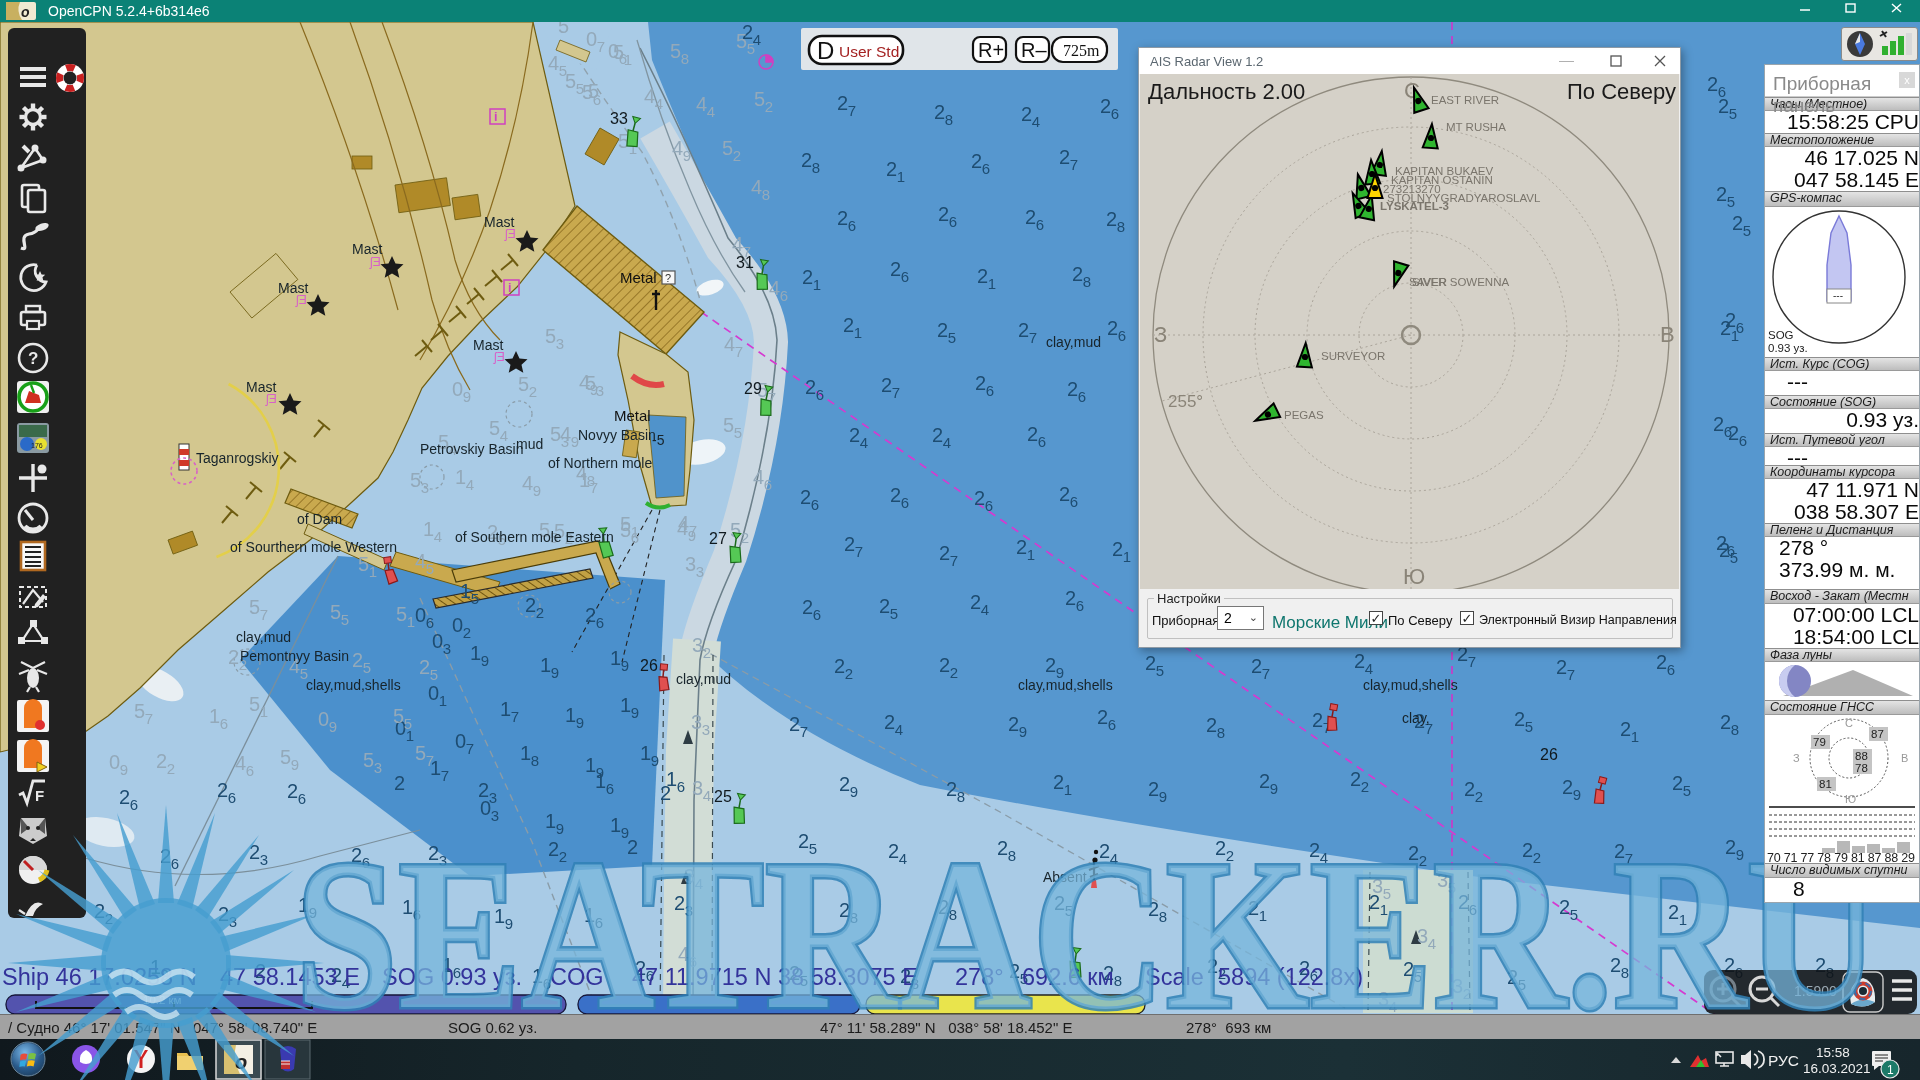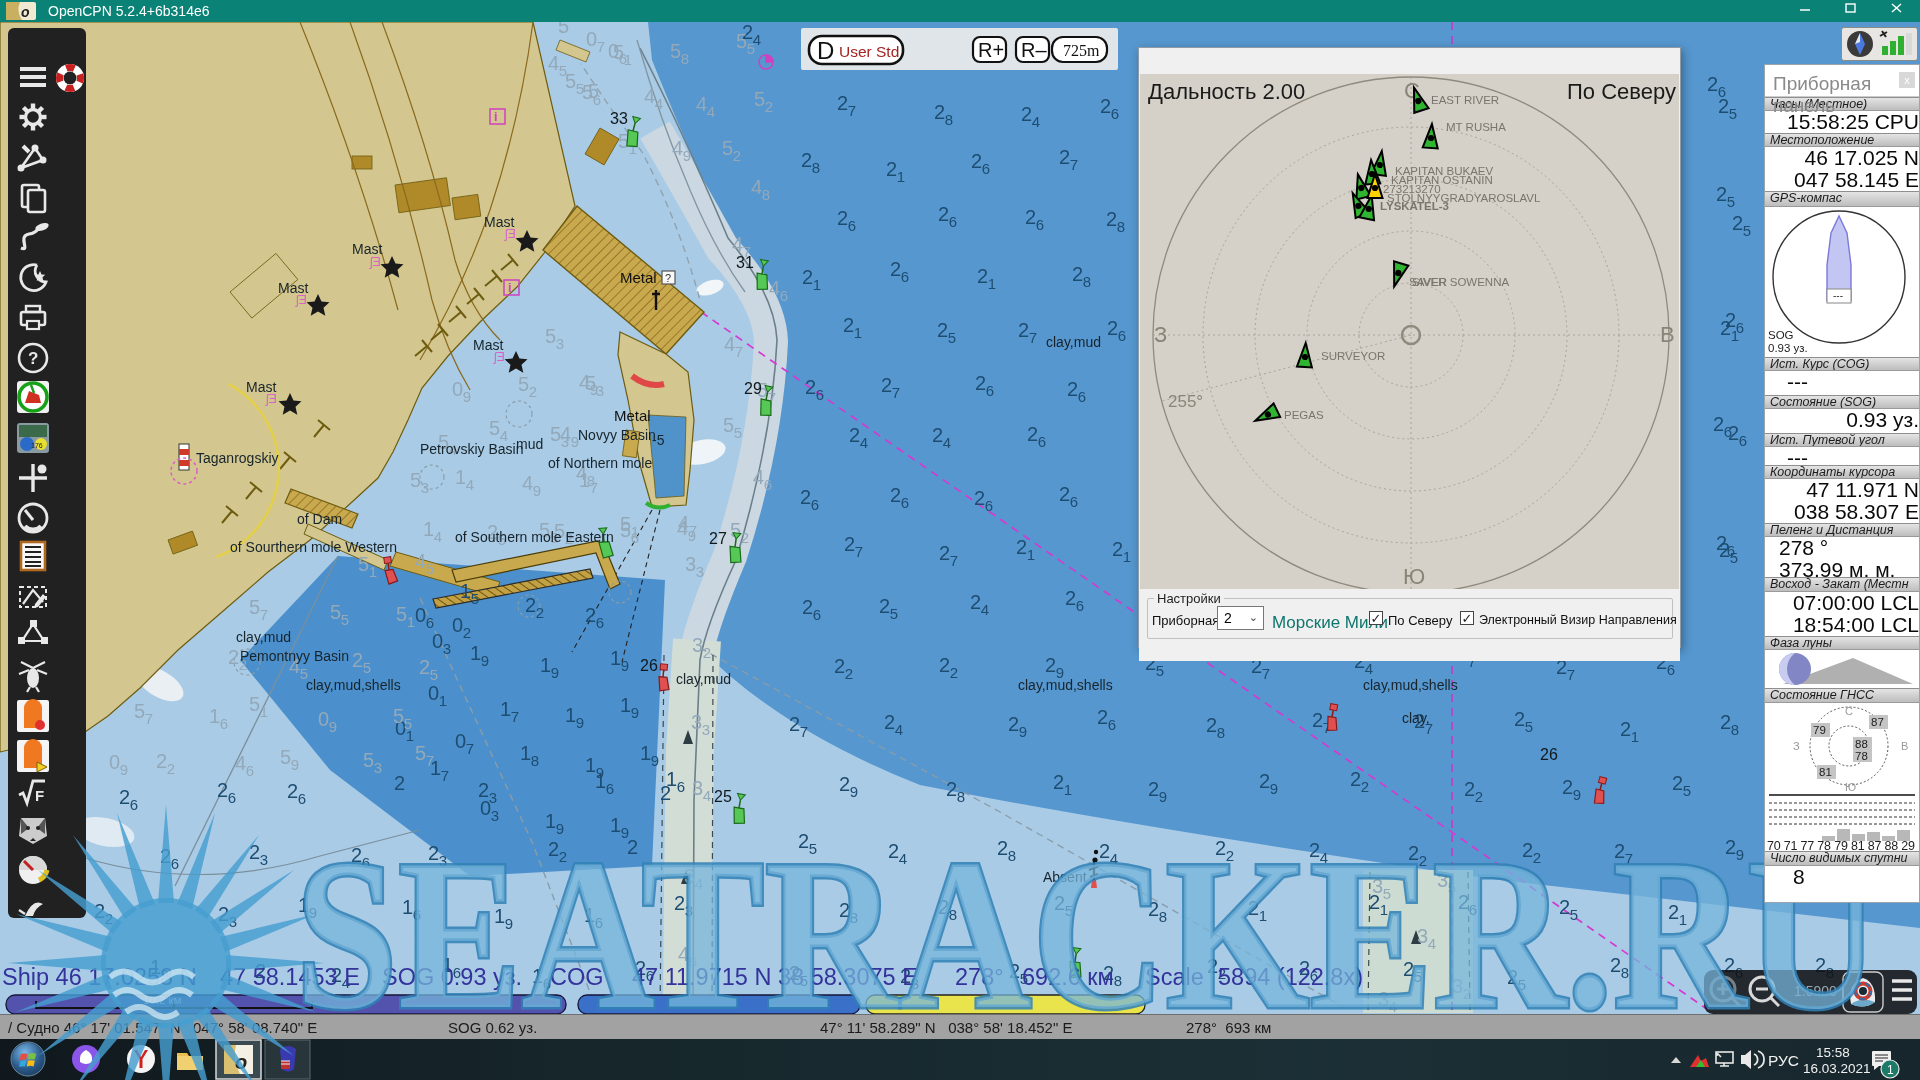--- a/index.html
+++ b/index.html
@@ -754,20 +754,30 @@
       </g>
       <g stroke="#d8ebf5" stroke-opacity="0.72" stroke-width="6" fill="none">
         <path d="M110,977 q14,-11 28,0 q14,11 28,0 q14,-11 28,0"></path>
         <path d="M114,995 q13,-10 26,0 q13,10 26,0 q13,-10 26,0"></path>
         <path d="M126,1012 q13,-10 26,0 q13,10 26,0"></path>
       </g>
 <text x="295" y="1007" font-family="Liberation Serif" font-weight="bold" font-size="216" textLength="1585" lengthAdjust="spacingAndGlyphs" fill="#76b5db" fill-opacity="0.74" stroke="#3181b6" stroke-opacity="0.86" stroke-width="5" paint-order="stroke">SEATRACKER.RU</text>
 </svg>
 
 <div id="radar" class="abs">
+<div id="radartitle">
+<span style="position:absolute;left:11px;top:6px">AIS Radar View 1.2</span>
+<span style="position:absolute;right:106px;top:3px;color:#b0b0b0;font-size:15px">—</span>
+<svg style="position:absolute;right:58px;top:7px" width="12" height="12">
+          <rect x="1" y="1" width="10" height="10" fill="none" stroke="#555" stroke-width="1.3"></rect>
+        </svg>
+<svg style="position:absolute;right:14px;top:7px" width="12" height="12">
+          <path d="M1,1 l10,10 M11,1 l-10,10" stroke="#555" stroke-width="1.3"></path>
+        </svg>
+</div>
 <div id="radarview"><svg width="539" height="515" xmlns="http://www.w3.org/2000/svg">
 <circle cx="271" cy="261" r="258" fill="none" stroke="#8f8a7e" stroke-width="1.3"></circle>
 <circle cx="271" cy="261" r="208" fill="none" stroke="#aaa49a" stroke-width="1" stroke-dasharray="2,3"></circle>
 <circle cx="271" cy="261" r="156" fill="none" stroke="#aaa49a" stroke-width="1" stroke-dasharray="2,3"></circle>
 <circle cx="271" cy="261" r="104" fill="none" stroke="#aaa49a" stroke-width="1" stroke-dasharray="2,3"></circle>
 <circle cx="271" cy="261" r="52" fill="none" stroke="#aaa49a" stroke-width="1" stroke-dasharray="2,3"></circle>
 <line x1="271" y1="3" x2="271" y2="519" stroke="#aaa49a" stroke-width="1" stroke-dasharray="2,3"></line>
 <line x1="13" y1="261" x2="529" y2="261" stroke="#aaa49a" stroke-width="1" stroke-dasharray="2,3"></line>
 <line x1="271" y1="261" x2="22" y2="327" stroke="#aaa49a" stroke-width="1" stroke-dasharray="2,3"></line>
 <circle cx="271" cy="261" r="9" fill="none" stroke="#8f8a7e" stroke-width="2.5"></circle>
@@ -830,21 +840,21 @@
 <text x="243" y="119">273213270</text>
 <text x="247" y="128">STOLNYYGRADYAROSLAVL</text>
 <text x="240" y="136" font-weight="bold">LYSKATEL-3</text>
 <text x="272" y="212">SIVER SOWENNA</text>
 <text x="269" y="212">SAVER</text>
 <text x="181" y="286">SURVEYOR</text>
 <text x="144" y="345">PEGAS</text>
 </g>
 </svg></div>
 
-<div class="abs" style="left:0;top:541px;width:541px;height:72px;background:#f0f0f0">
+<div class="abs" style="left:0;top:541px;width:541px;height:58px;background:#f0f0f0">
 <fieldset style="position:absolute;left:8px;top:2px;width:526px;height:48px;border:1px solid #c0c0c0;border-radius:2px">
 <legend style="font-size:13px;color:#222;margin-left:6px;padding:0 3px">Настройки</legend>
 </fieldset>
 <div class="abs" style="left:13px;top:24px;font-size:13px;color:#111;white-space:nowrap">Приборная</div>
 <div class="abs" style="left:78px;top:17px;width:47px;height:24px;background:#fff;border:1px solid #777;font-size:14px;padding:3px 6px">2<span style="position:absolute;right:5px;top:4px;color:#444;font-size:11px">⌄</span></div>
 <div class="abs" style="left:133px;top:24px;font-size:17px;color:#0f766e;white-space:nowrap">Морские Мили</div>
 <div class="abs" style="left:230px;top:22px;width:14px;height:14px;background:#fff;border:1.5px solid #444;font-size:13px;line-height:13px;color:#222;text-align:center">✓</div>
 <div class="abs" style="left:249px;top:24px;font-size:13px;color:#111;white-space:nowrap">По Северу</div>
 <div class="abs" style="left:321px;top:22px;width:14px;height:14px;background:#fff;border:1.5px solid #444;font-size:13px;line-height:13px;color:#222;text-align:center">✓</div>
 <div class="abs" style="left:340px;top:24px;font-size:12.5px;color:#111;white-space:nowrap">Электронный Визир Направления</div>
@@ -873,21 +883,21 @@
 </svg></div>
 <div class="dhead" style="height:14px">Ист. Курс (COG)</div>
 <div class="dval" style="height:24px;text-align:left;padding-left:22px">---</div>
 <div class="dhead" style="height:14px">Состояние (SOG)</div>
 <div class="dval" style="height:24px;">0.93 уз.</div>
 <div class="dhead" style="height:14px">Ист. Путевой угол</div>
 <div class="dval" style="height:18px;text-align:left;padding-left:22px">---</div>
 <div class="dhead" style="height:14px">Координаты курсора</div>
 <div class="dval" style="height:44px;">47 11.971 N<br>038 58.307 E</div>
 <div class="dhead" style="height:14px">Пеленг и Дистанция</div>
-<div class="dval" style="height:40px;text-align:left;padding-left:14px">278 °<br>373.99 м. м.</div>
+<div class="dval" style="height:52px;text-align:left;padding-left:14px">278 °<br>373.99 м. м.</div>
 <div class="dhead" style="height:15px">Восход - Закат (Местн</div>
 <div class="dval" style="height:44px;">07:00:00 LCL<br>18:54:00 LCL</div>
 <div class="dhead" style="height:14px">Фаза луны</div>
 <div style="position:relative;height:38px">
 <svg width="154" height="38" xmlns="http://www.w3.org/2000/svg">
 <path d="M18,34 L88,8 L148,34 Z" fill="#b0b0b0"></path>
 <circle cx="30" cy="19" r="16" fill="#8386c4"></circle>
 <path d="M30,3 A16,16 0 0 0 30,35 A20,20 0 0 1 30,3" fill="#c8ccf0"></path>
 </svg></div>
 <div class="dhead" style="height:15px">Состояние ГНСС</div>

